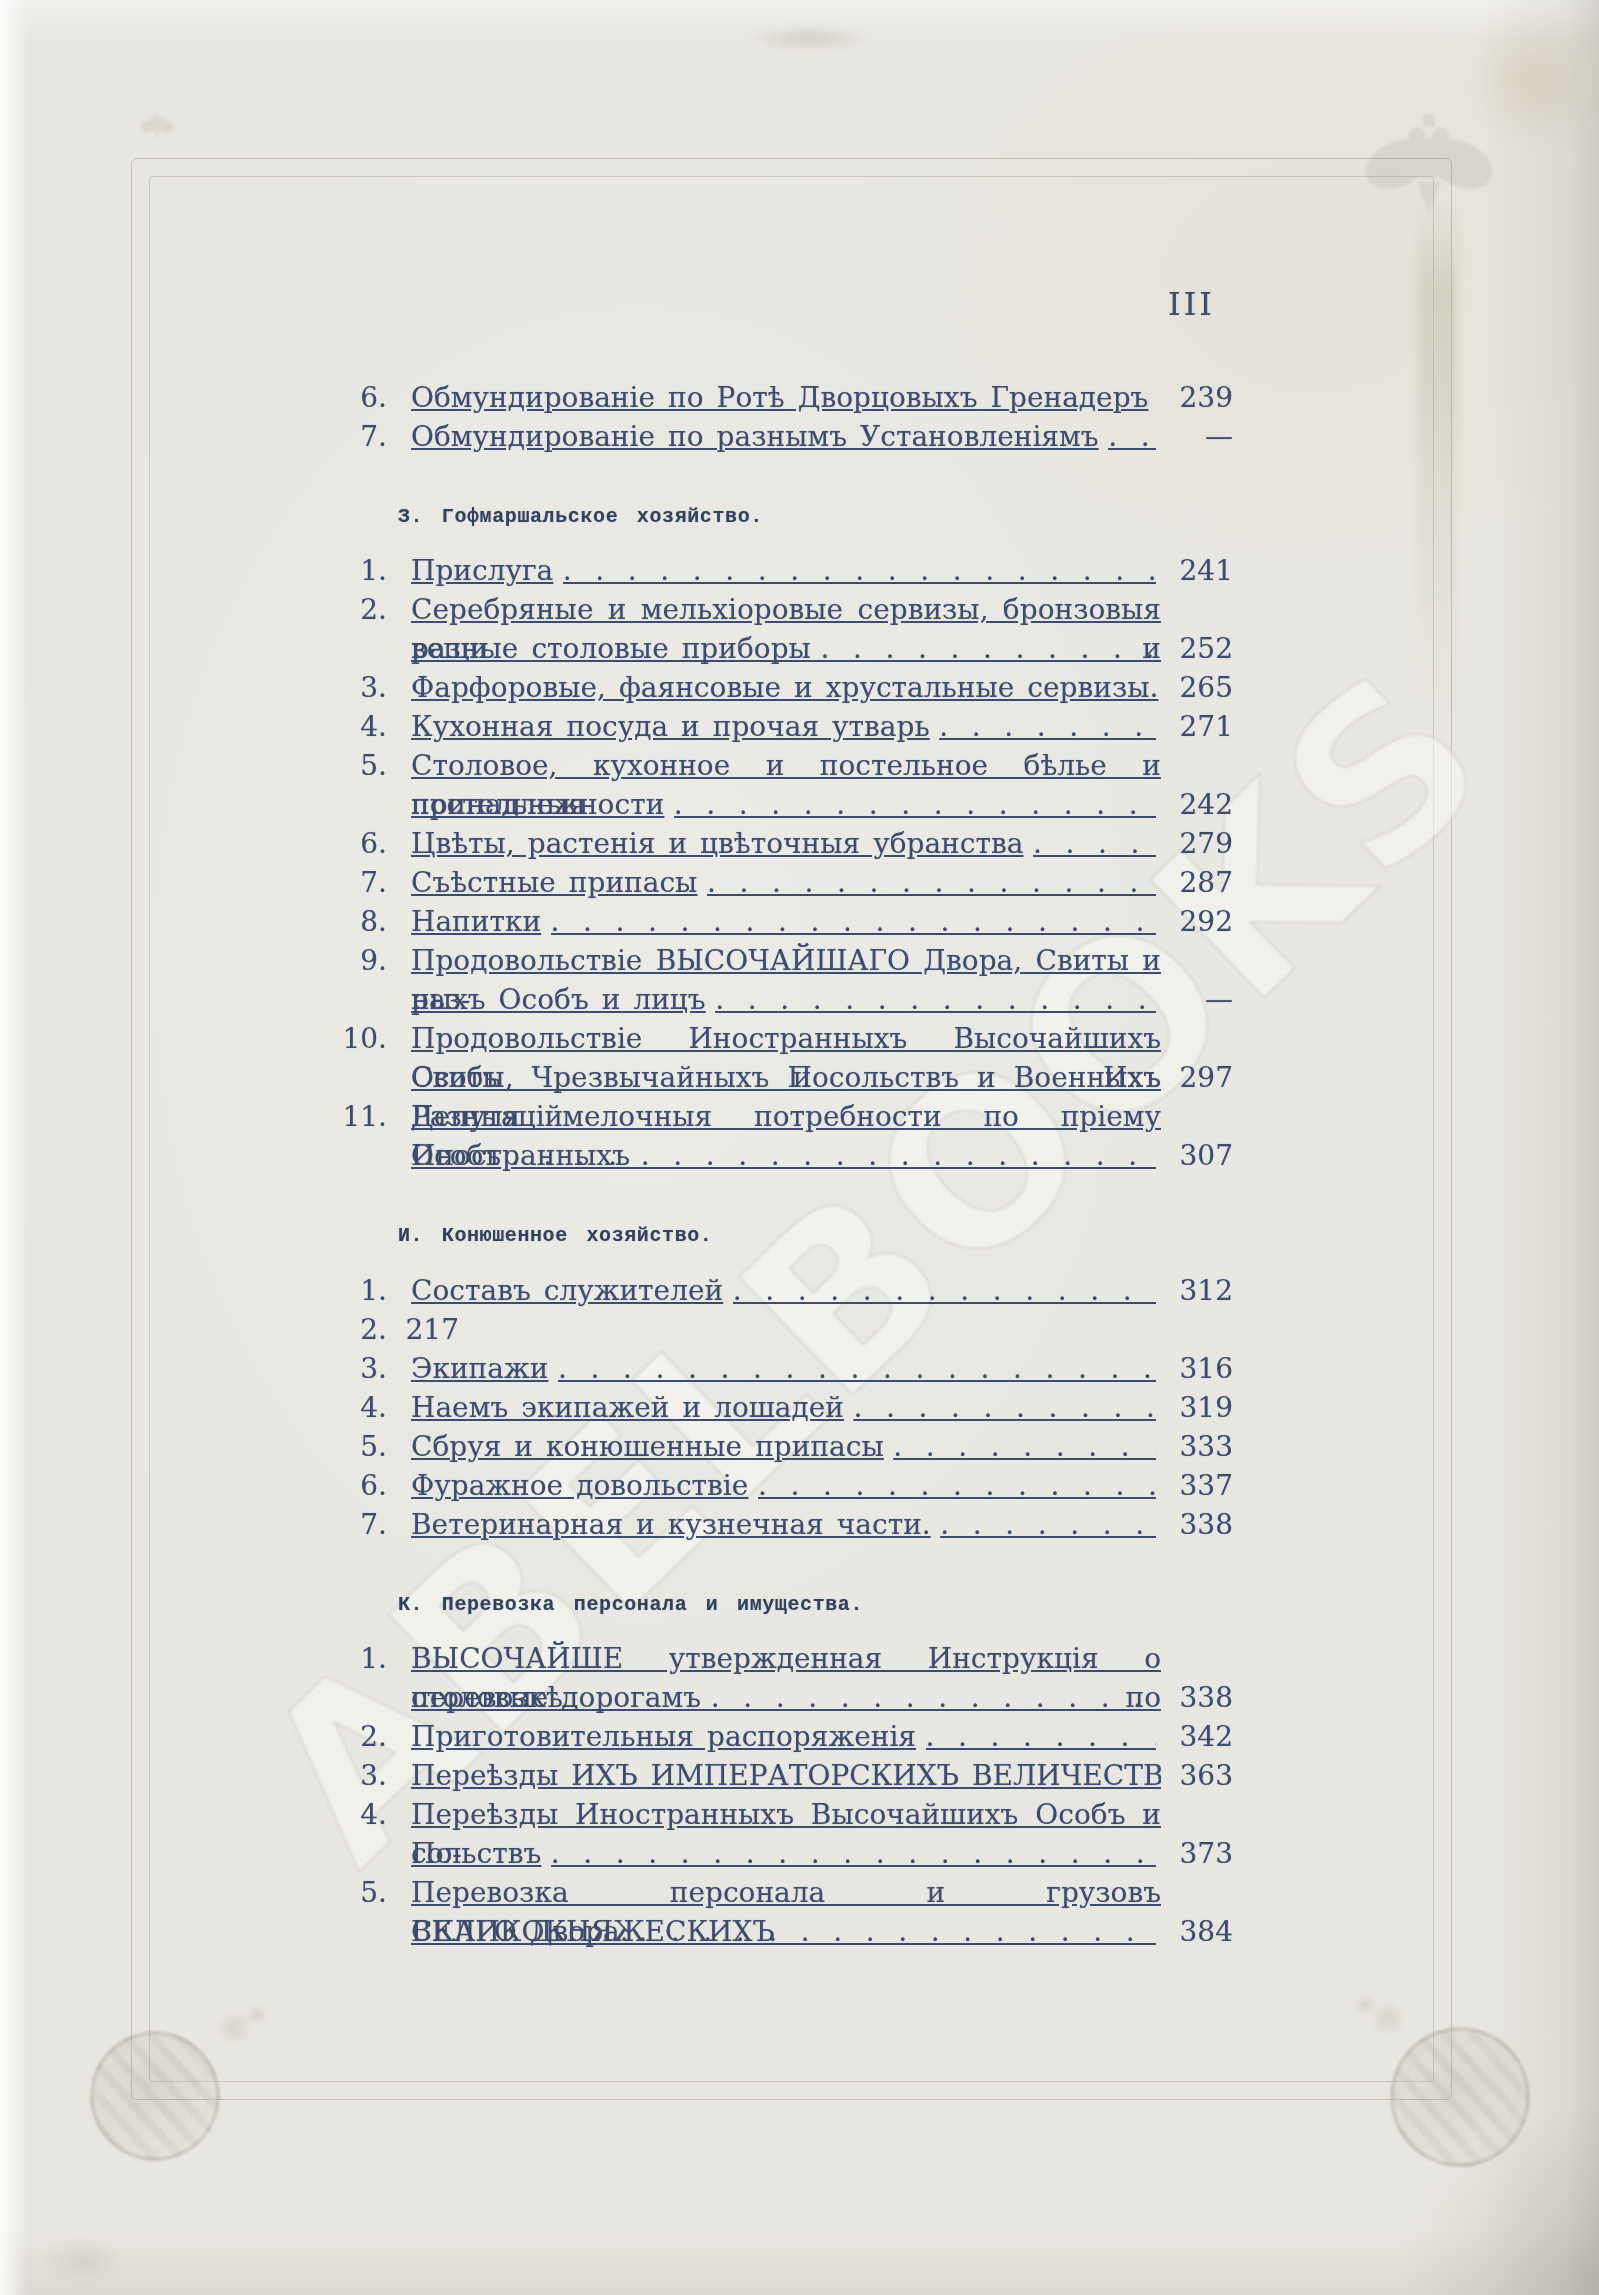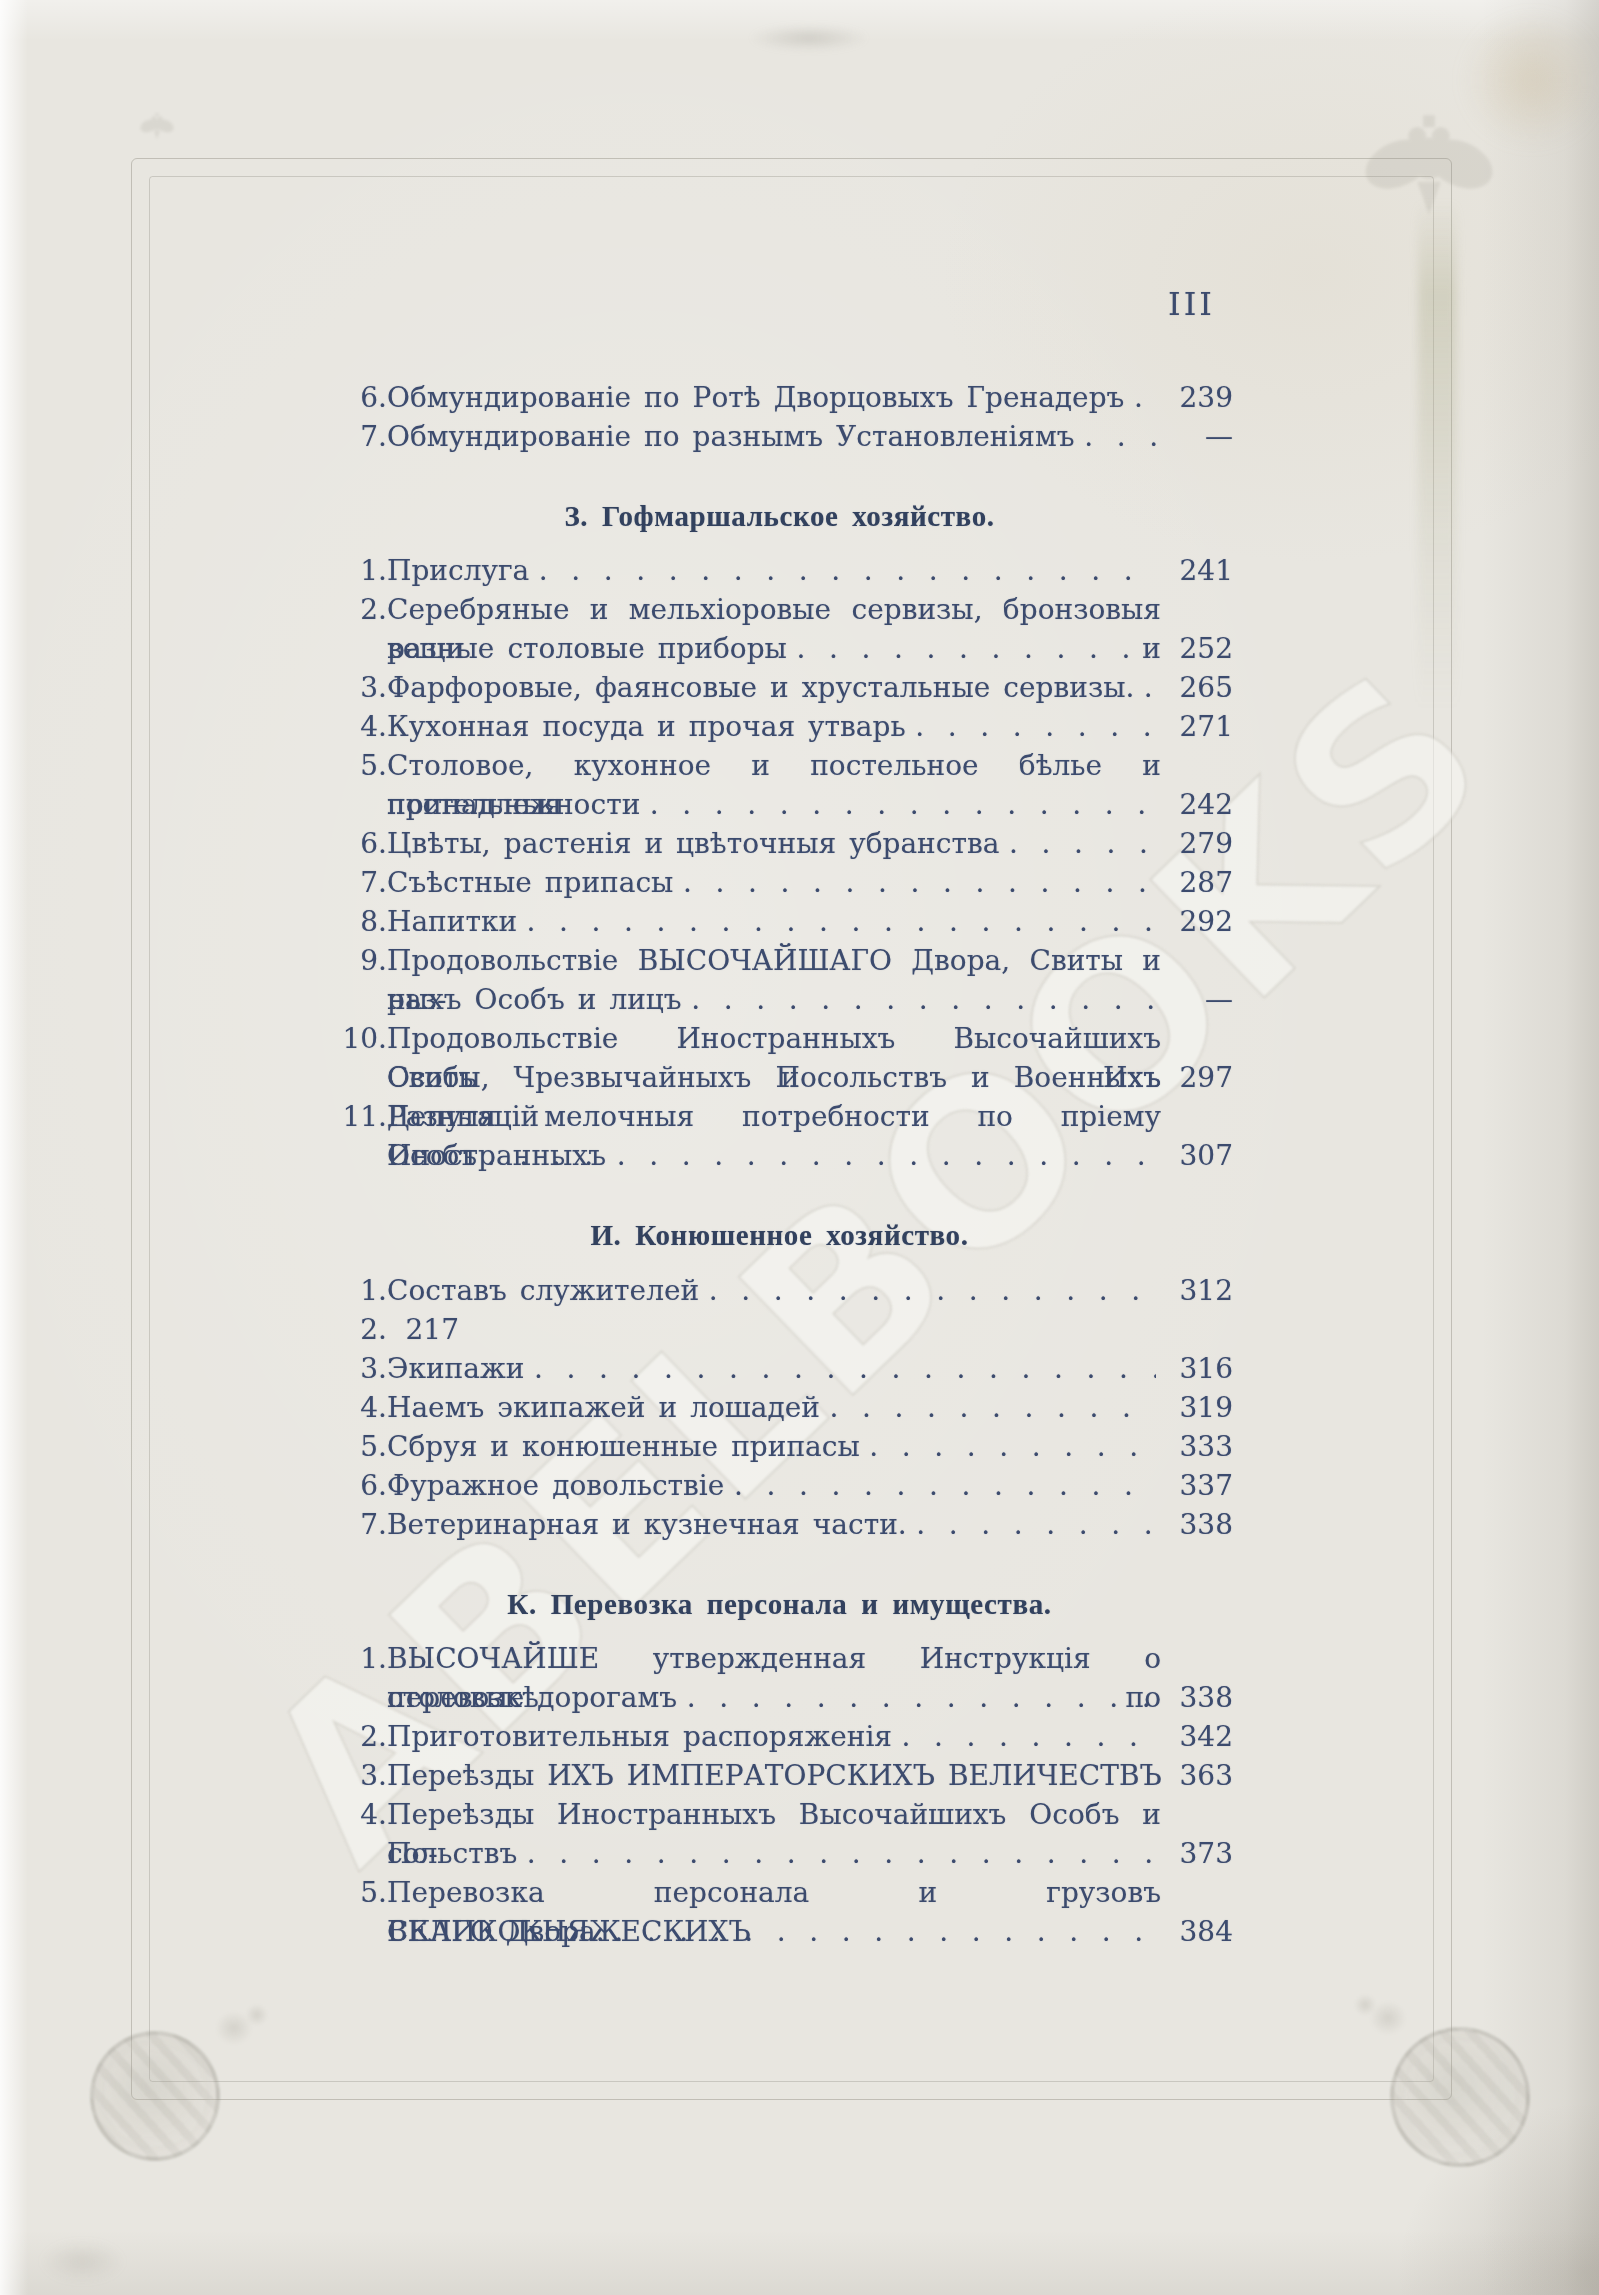--- a/index.html
+++ b/index.html
@@ -96,29 +96,29 @@
     color:var(--ink); letter-spacing:3px;
     text-shadow:0 0 1.2px rgba(60,75,110,.35);
   }
   .toc{
     position:absolute; left:340px; top:378px; width:893px;
     font-size:28px; color:var(--ink);
     text-shadow:0 0 1.2px rgba(60,75,110,.30);
     word-spacing:4.1px;
   }
   .sec{
-    margin:41px 72px 15.4px 58px; text-align:center;
-    font-family:Liberation Serif, serif; font-weight:bold;
-    font-size:29px; line-height:39px; color:var(--ink-strong);
+    margin:41px 72px 15.4px 58px; 
+    font-family:Liberation Mono, monospace; font-weight:bold;
+    font-size:20px; line-height:39px; color:var(--ink-strong);
     letter-spacing:0.6px; word-spacing:6px;
     text-shadow:0 0 1.2px rgba(50,65,94,.35);
   }
   .tl{display:flex; align-items:baseline; height:39px; line-height:39px;}
   .tl .num{flex:none; width:47px; text-align:right;}
-  .tl .tx{flex:1 1 auto; margin-left:0; min-width:0; overflow:hidden;}
+  .tl .tx{flex:1 1 auto; margin-left:24px; min-width:0; overflow:hidden;text-decoration:underline;}
   .tl .tx.dot{display:flex; align-items:baseline;}
   .tl .tx.dot .t{white-space:nowrap;}
   .tl .tx.fill{text-align:justify; text-align-last:justify;}
   .tl .pg{flex:none; width:72px; text-align:right;}
   .lead{
     flex:1 1 auto; overflow:hidden; white-space:nowrap;
     margin:0 4.7px 0 9.5px; letter-spacing:5.3px;
   }
   .lead::after{
     content:". . . . . . . . . . . . . . . . . . . . . . . . . . . . . . . . . . . . . . . . . . . . . . . . . . . . . . . . . . . .";

